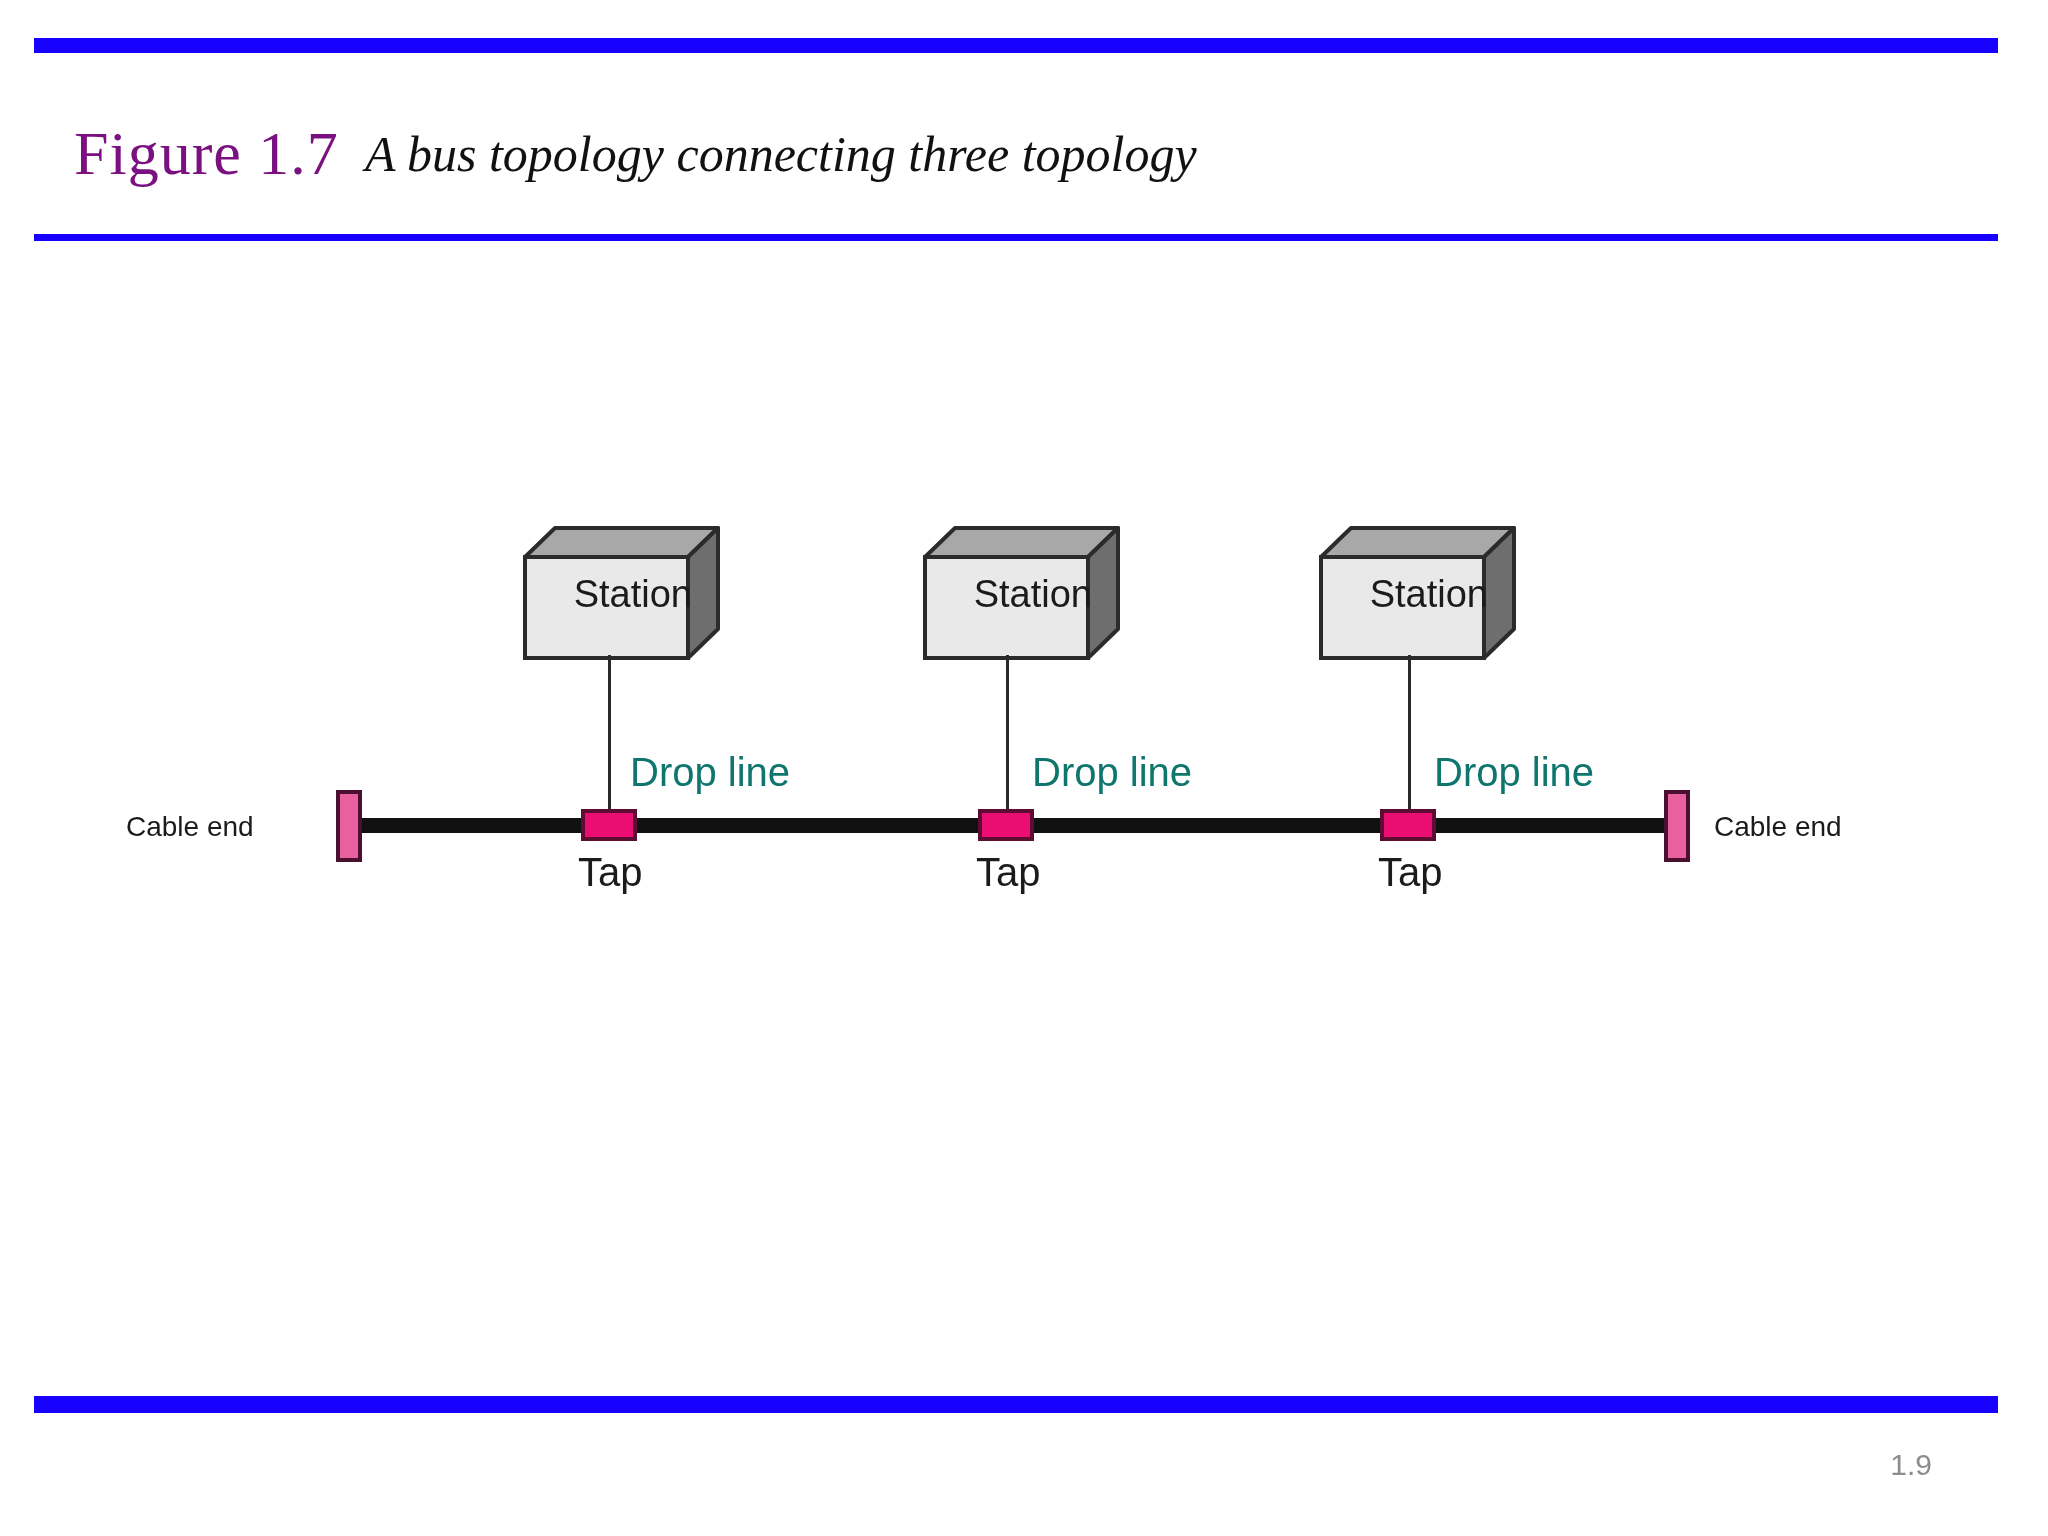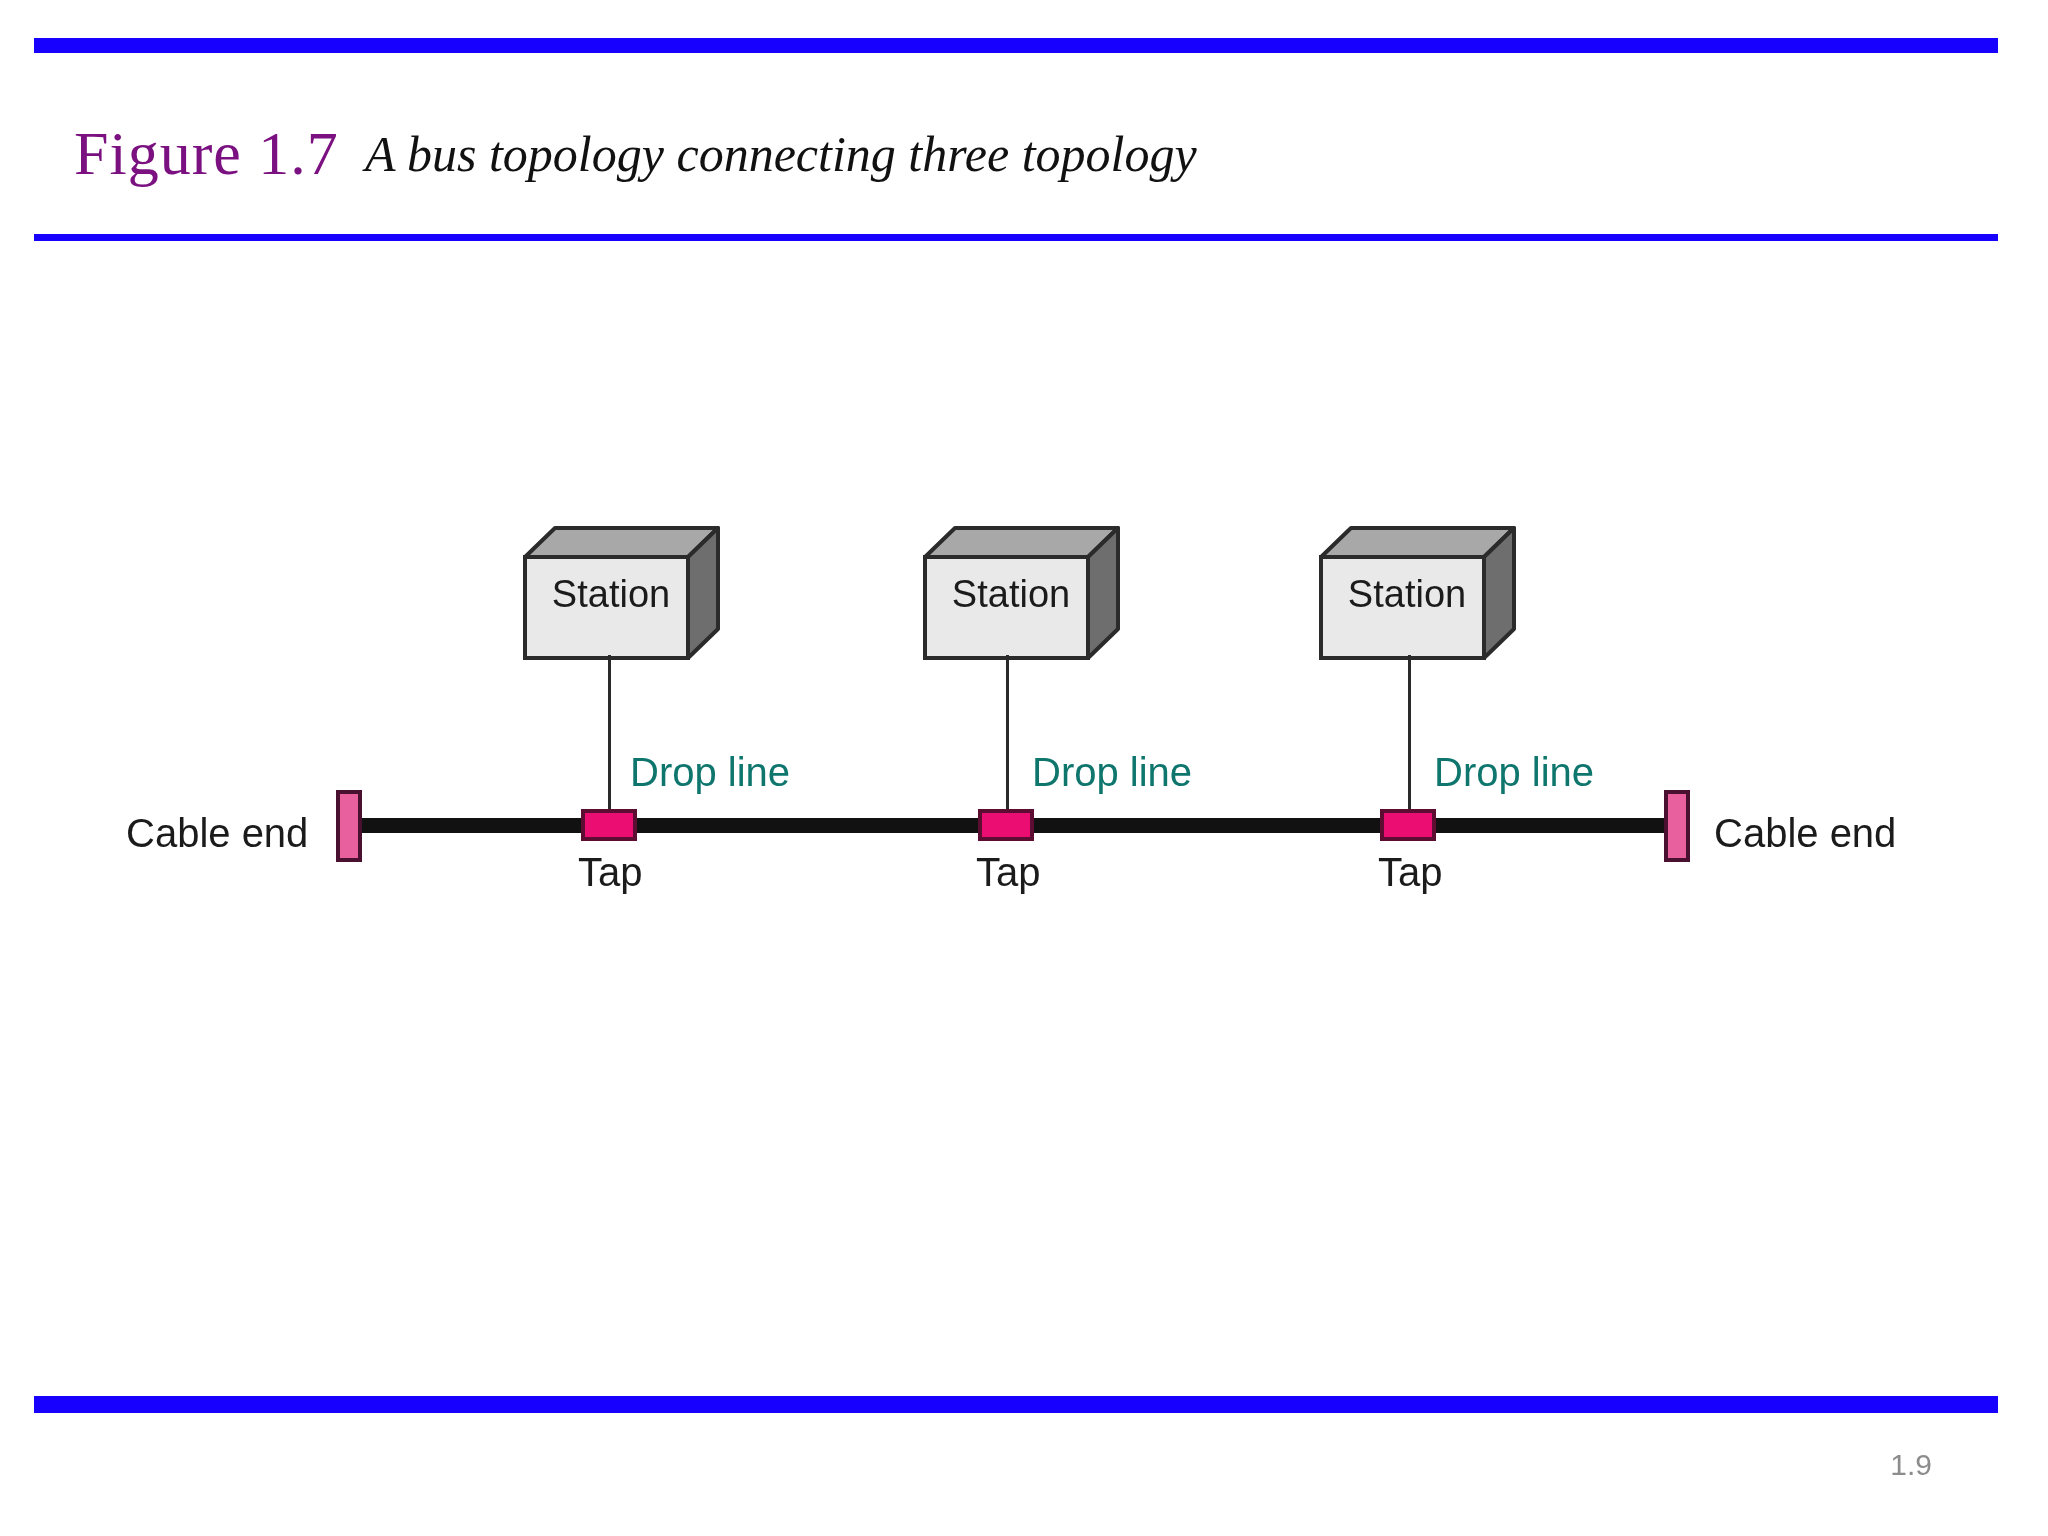--- a/index.html
+++ b/index.html
@@ -100,21 +100,21 @@
     height: 72px;
     background: #e8609e;
     border: 4px solid #4a1030;
     box-sizing: border-box;
   }
   .cable-end-left  { left: 336px; top: 790px; }
   .cable-end-right { left: 1664px; top: 790px; }
 
   .cable-end-label {
     position: absolute;
-    font-size: 40px;
+    font-size: 28px;
     color: #1b1b1b;
     white-space: nowrap;
   }
   .cable-end-label-left  { left: 126px; top: 811px; }
   .cable-end-label-right { left: 1714px; top: 811px; }
 
   
   .tap-block {
     position: absolute;
     width: 56px;
@@ -154,21 +154,21 @@
     width: 200px;
     height: 135px;
     top: 525px;
   }
   .station svg { display: block; }
   .station-text {
     position: absolute;
     left: 8px;
     top: 48px;
     width: 162px;
-    text-align: center;
+    text-align: right;
     font-size: 38px;
     color: #1b1b1b;
     pointer-events: none;
   }
 </style>
 </head>
 <body>
 
 <div class="rule-top"></div>
 <div class="rule-thin"></div>

